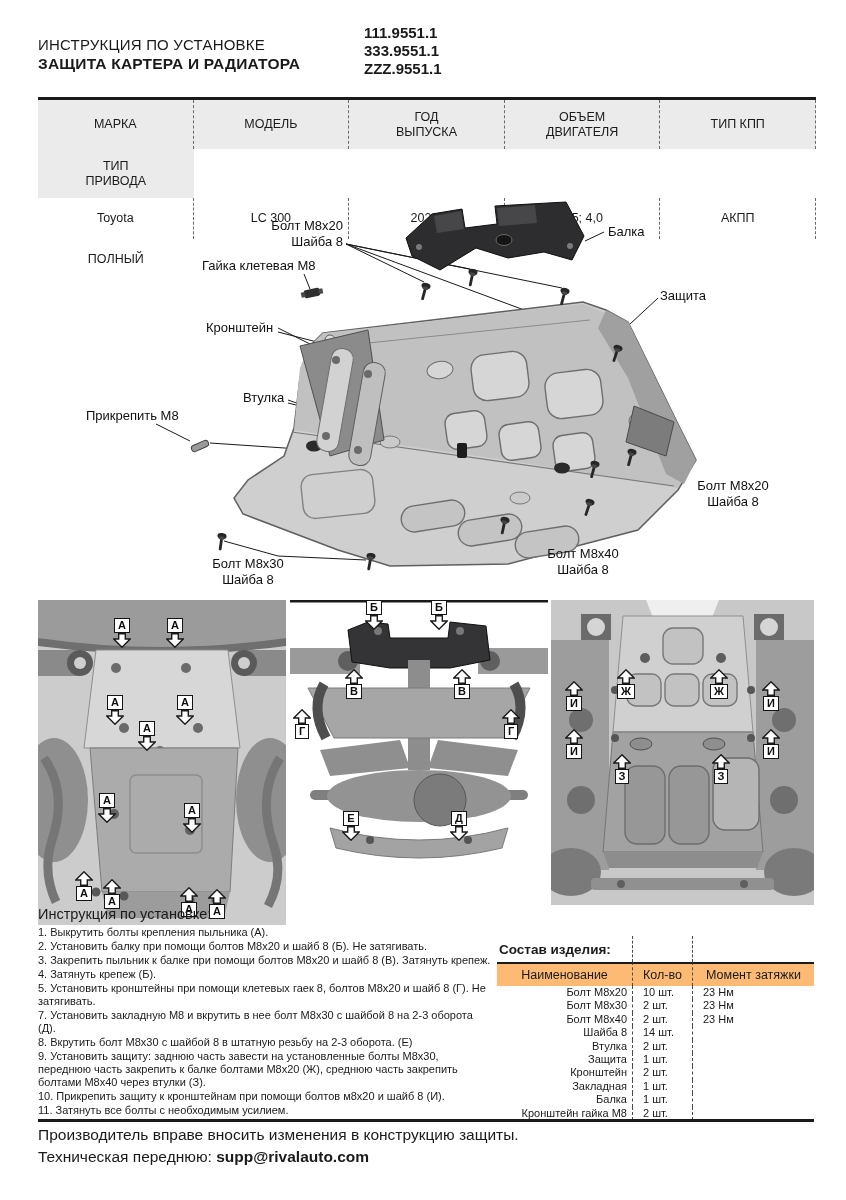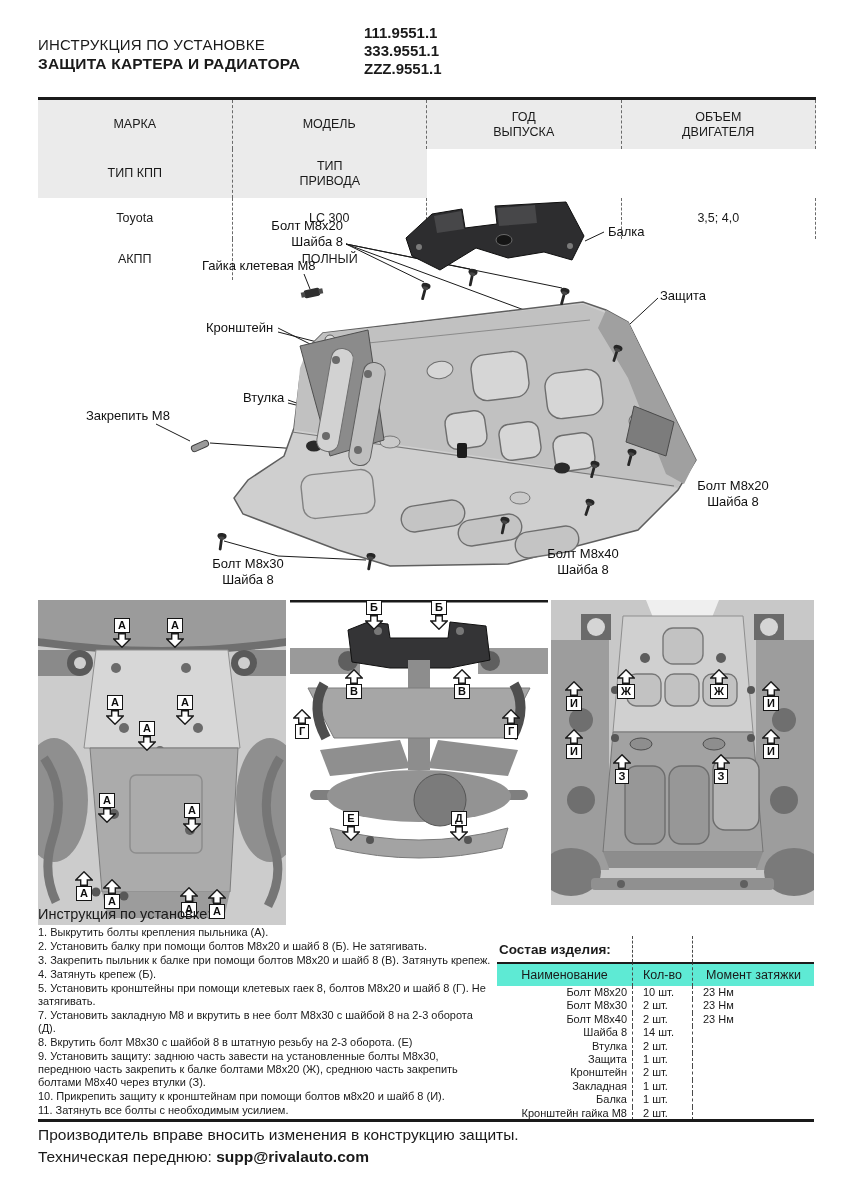--- a/index.html
+++ b/index.html
@@ -7,21 +7,21 @@
        font-family:"Liberation Sans",sans-serif;color:#1a1a1a;overflow:hidden}
   .abs{position:absolute}
 
   
   .title1{left:38px;top:36px;font-size:15px;letter-spacing:.2px}
   .title2{left:38px;top:55px;font-size:15.5px;font-weight:700;letter-spacing:.2px}
   .pns{left:364px;top:24px;font-size:15px;font-weight:700;line-height:18px}
 
   
   .vt{left:38px;top:97px;width:778px;border-top:3px solid #1b1b1b}
-  .vt-row{display:grid;grid-template-columns:repeat(4,1fr)}
+  .vt-row{display:grid;grid-template-columns:repeat(5,1fr)}
   .vt-cell{display:flex;align-items:center;justify-content:center;text-align:center;
            font-size:12.5px;white-space:pre-line;line-height:15px}
   .vt-row .vt-cell:not(:last-child){border-right:1.5px dashed #6a6a6a}
   .vt-h .vt-cell{background:#ebebeb;height:49px}
   .vt-b .vt-cell{height:41px}
 
   
   #diagram{left:38px;top:198px;width:780px;height:400px}
   #diagram svg{position:absolute;left:0;top:0}
   .dlab{position:absolute;font-size:13px;line-height:15.5px;white-space:pre-line;color:#101010}
@@ -45,21 +45,21 @@
   .steps{left:38px;top:926px;width:454px;font-size:11px;line-height:1.18}
   .step{margin-bottom:1px}
 
   
   #parts{left:497px;top:936px;width:317px}
   .pt-row{display:grid;grid-template-columns:136px 60px 121px}
   .pt-cell{border-right:1px dashed #4a4a4a}
   .pt-row .pt-cell:last-child{border-right:none}
   .pt-t .pt-cell{height:26px;display:flex;align-items:center}
   .pt-title-text{font-size:13.5px;font-weight:700;padding-left:2px;white-space:nowrap}
-  .pt-h .pt-cell{border-top:2.5px solid #1b1b1b;background:#5eead4;height:22px;
+  .pt-h .pt-cell{border-top:2.5px solid #1b1b1b;background:#fdba74;height:22px;
                  display:flex;align-items:center;justify-content:center;font-size:12.5px}
   .pt-b .pt-cell{height:13.4px;line-height:13.4px;font-size:11px}
   .pt-b .c1{text-align:right;padding-right:5px}
   .pt-b .c2{padding-left:10px}
   .pt-b .c3{padding-left:10px}
 
   .hrule{left:38px;top:1119px;width:776px;height:2.5px;background:#1a1a1a}
   .f1{left:38px;top:1126px;font-size:15.5px}
   .f2{left:38px;top:1148px;font-size:15.5px}
   .f2 b{font-weight:700}
@@ -221,21 +221,21 @@
     </g>
   </svg>
 
   <div class="dlab" style="left:190px;top:20px;width:115px;text-align:right">Болт М8х20
 Шайба 8</div>
   <div class="dlab" style="left:570px;top:26px">Балка</div>
   <div class="dlab" style="left:164px;top:60px">Гайка клетевая М8</div>
   <div class="dlab" style="left:622px;top:90px">Защита</div>
   <div class="dlab" style="left:168px;top:122px">Кронштейн</div>
   <div class="dlab" style="left:205px;top:192px">Втулка</div>
-  <div class="dlab" style="left:48px;top:210px">Закрепить М8</div>
+  <div class="dlab" style="left:48px;top:210px">Прикрепить М8</div>
   <div class="dlab" style="left:150px;top:358px;width:120px;text-align:center">Болт М8х30
 Шайба 8</div>
   <div class="dlab" style="left:490px;top:348px;width:110px;text-align:center">Болт М8х40
 Шайба 8</div>
   <div class="dlab" style="left:640px;top:280px;width:110px;text-align:center">Болт М8х20
 Шайба 8</div>
 </div>
 
 <div class="abs photo" id="photo1">
   <svg width="248" height="325" viewBox="0 0 248 325">

